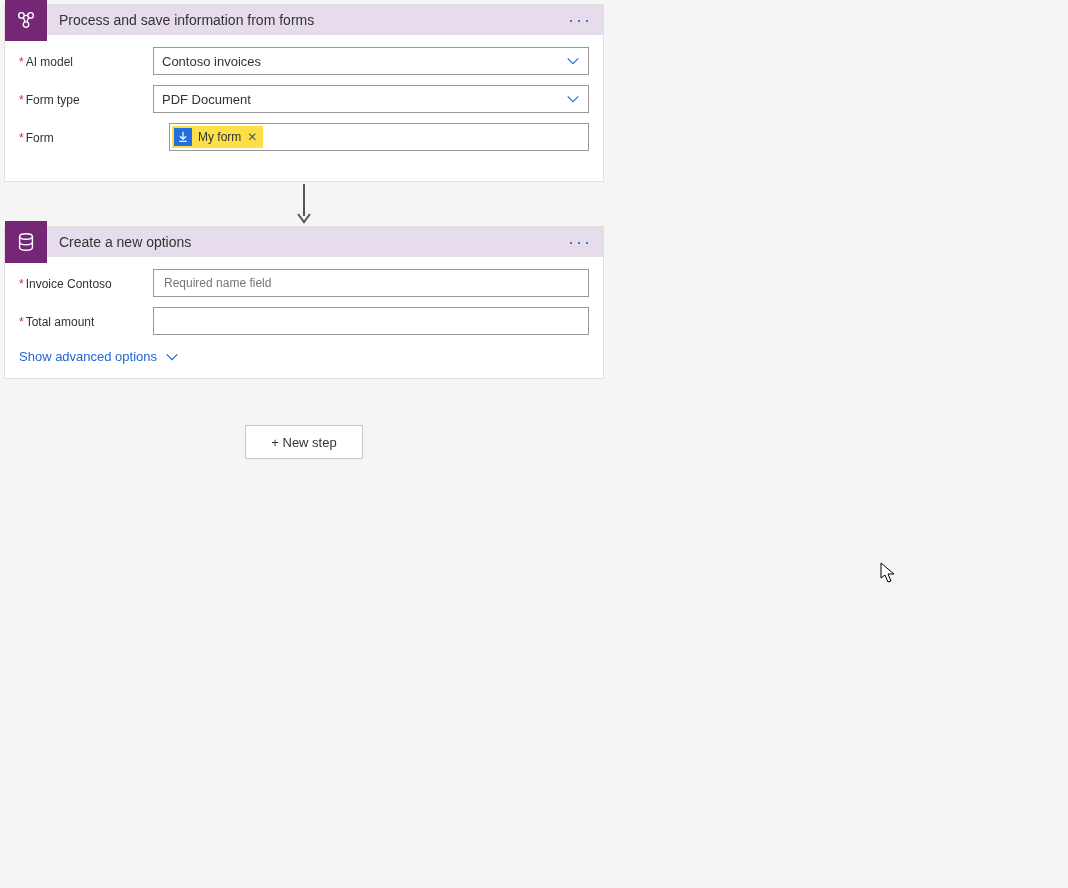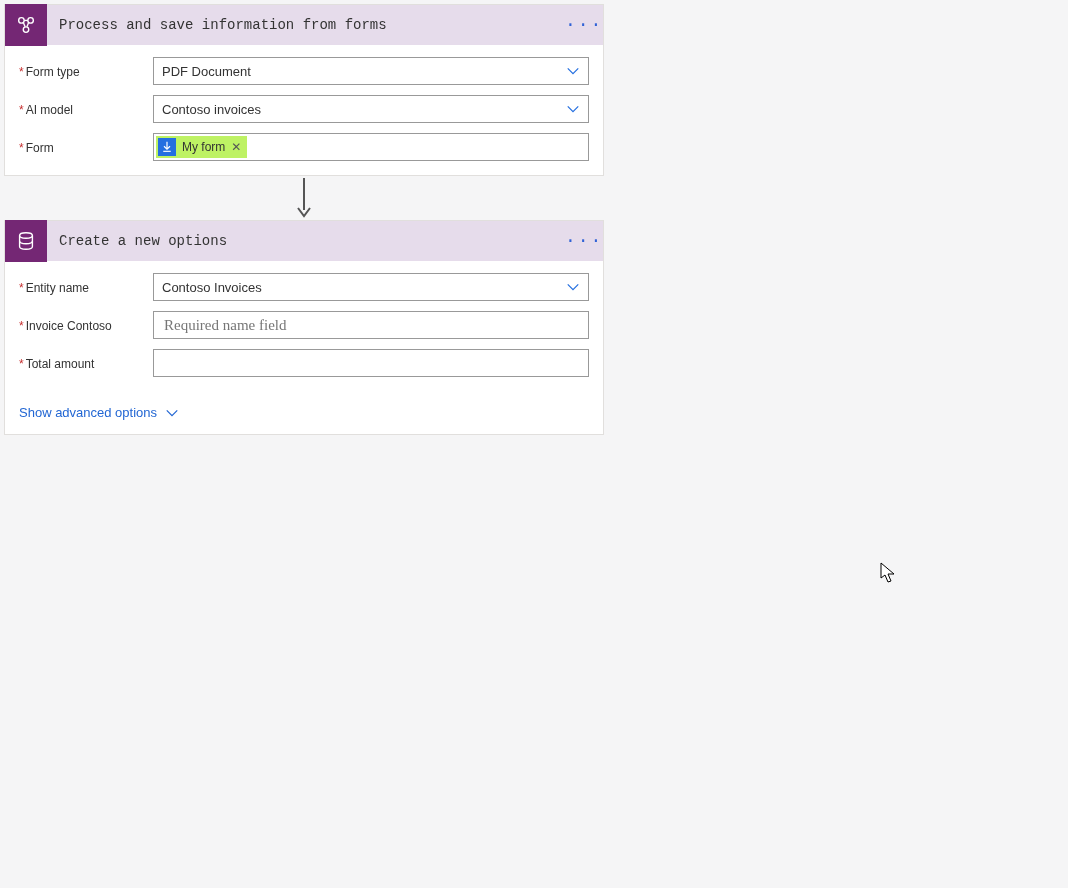--- a/index.html
+++ b/index.html
@@ -18,24 +18,23 @@
   }
   .card {
     width: 600px;
     background: #fff;
     border: 1px solid #e1dfdd;
     margin-bottom: 0;
   }
   .card-header {
     display: flex;
     align-items: center;
-    height: 40px;
+    height: 30px;
     background: #e6dceb;
     position: relative;
-    font-family: Liberation Mono, monospace;
   }
   .card-icon {
     width: 42px;
     height: 42px;
     display: flex;
     align-items: center;
     justify-content: center;
     color: #fff;
     flex-shrink: 0;
   }
@@ -58,21 +57,21 @@
     line-height: 10px;
   }
   .card-body {
     padding: 12px 14px 14px 14px;
   }
   .field-row {
     display: flex;
     align-items: center;
     margin-bottom: 10px;
   }
-  .field-row:last-child { margin-bottom: 0; }
+  .field-row:last-child { margin-bottom: 16px; gap: 16px; }
   .field-label {
     width: 134px;
     flex-shrink: 0;
     font-size: 12px;
     color: #333;
     padding-top: 2px;
   }
   .req { color: #c62f2f; margin-right: 2px; }
   .field-input-wrap {
     flex: 1;
@@ -98,31 +97,31 @@
     width: 14px;
     height: 14px;
     display: inline-flex;
     align-items: center;
     justify-content: center;
   }
   .text-box input {
     border: none;
     outline: none;
     width: 100%;
-    font-size: 15px;
-    font-family: Liberation Serif, serif;
+    font-size: 12px;
+    font-family: Liberation Sans, sans-serif;
     color: #a21caf;
     background: transparent;
   }
   .text-box input::placeholder { color: #767676; }
   .token-box { padding: 2px; }
   .token {
     display: inline-flex;
     align-items: center;
-    background: #bef264;
+    background: #fde047;
     height: 22px;
     padding: 0 6px 0 2px;
     font-size: 12px;
     color: #333;
   }
   .token-icon {
     width: 18px;
     height: 18px;
     background: #246fe0;
     display: inline-flex;
@@ -143,21 +142,21 @@
     display: flex;
     align-items: center;
     justify-content: center;
   }
   .arrow-connector svg { color: #555; }
   .adv-link {
     display: inline-flex;
     align-items: center;
     color: #2266d3;
     font-size: 13px;
-    margin-top: 18px;
+    margin-top: 4px;
     cursor: pointer;
   }
   .adv-link .chevron { margin-left: 8px; color: #2266d3; }
   .button-row {
     width: 600px;
     display: flex;
     justify-content: center;
     gap: 18px;
     margin-top: 46px;
   }
@@ -196,37 +195,37 @@
           <line x1="9" y1="9" x2="11" y2="14"></line>
           <line x1="15" y1="9" x2="13" y2="14"></line>
           <line x1="10" y1="7" x2="14" y2="7"></line>
         </svg>
       </div>
       <div class="card-title">Process and save information from forms</div>
       <div class="card-menu">···</div>
     </div>
     <div class="card-body">
       <div class="field-row">
-        <div class="field-label"><span class="req">*</span><span>Form type</span></div>
+        <div class="field-label"><span class="req">*</span><span>AI model</span></div>
         <div class="field-input-wrap">
           <div class="select-box">
-            <span class="select-value">PDF Document</span>
+            <span class="select-value">Contoso invoices</span>
             <span class="chevron">
               <svg width="14" height="14" viewBox="0 0 16 16">
                   <path d="M2 5 L8 11 L14 5" stroke="currentColor" stroke-width="1.4" fill="none"></path>
                 </svg>
             </span>
           </div>
         </div>
       </div>
       <div class="field-row">
-        <div class="field-label"><span class="req">*</span><span>AI model</span></div>
+        <div class="field-label"><span class="req">*</span><span>Form type</span></div>
         <div class="field-input-wrap">
           <div class="select-box">
-            <span class="select-value">Contoso invoices</span>
+            <span class="select-value">PDF Document</span>
             <span class="chevron">
               <svg width="14" height="14" viewBox="0 0 16 16">
                   <path d="M2 5 L8 11 L14 5" stroke="currentColor" stroke-width="1.4" fill="none"></path>
                 </svg>
             </span>
           </div>
         </div>
       </div>
       <div class="field-row">
         <div class="field-label"><span class="req">*</span><span>Form</span></div>
@@ -262,33 +261,20 @@
           <ellipse cx="12" cy="6" rx="7" ry="3"></ellipse>
           <path d="M5 6 V18 a7 3 0 0 0 14 0 V6"></path>
           <path d="M5 12 a7 3 0 0 0 14 0"></path>
         </svg>
       </div>
       <div class="card-title">Create a new options</div>
       <div class="card-menu">···</div>
     </div>
     <div class="card-body">
       <div class="field-row">
-        <div class="field-label"><span class="req">*</span><span>Entity name</span></div>
-        <div class="field-input-wrap">
-          <div class="select-box">
-            <span class="select-value">Contoso Invoices</span>
-            <span class="chevron">
-              <svg width="14" height="14" viewBox="0 0 16 16">
-                  <path d="M2 5 L8 11 L14 5" stroke="currentColor" stroke-width="1.4" fill="none"></path>
-                </svg>
-            </span>
-          </div>
-        </div>
-      </div>
-      <div class="field-row">
         <div class="field-label"><span class="req">*</span><span>Invoice Contoso</span></div>
         <div class="field-input-wrap">
           <div class="text-box">
             <input type="text" placeholder="Required name field" style="">
           </div>
         </div>
       </div>
       <div class="field-row">
         <div class="field-label"><span class="req">*</span><span>Total amount</span></div>
         <div class="field-input-wrap">
@@ -302,19 +288,20 @@
         <span class="chevron">
           <svg width="14" height="14" viewBox="0 0 16 16">
               <path d="M2 5 L8 11 L14 5" stroke="currentColor" stroke-width="1.4" fill="none"></path>
             </svg>
         </span>
       </div>
     </div>
   </div>
 
   <div class="button-row">
+    <button class="btn">+ New step</button>
   </div>
 
 </div>
 
 <svg class="cursor-ptr" width="18" height="22" viewBox="0 0 18 22">
   <path d="M1 1 L1 16 L5 13 L8 20 L11 19 L8 12 L14 12 Z" fill="white" stroke="black" stroke-width="1"></path>
 </svg>
 
 </body></html>

